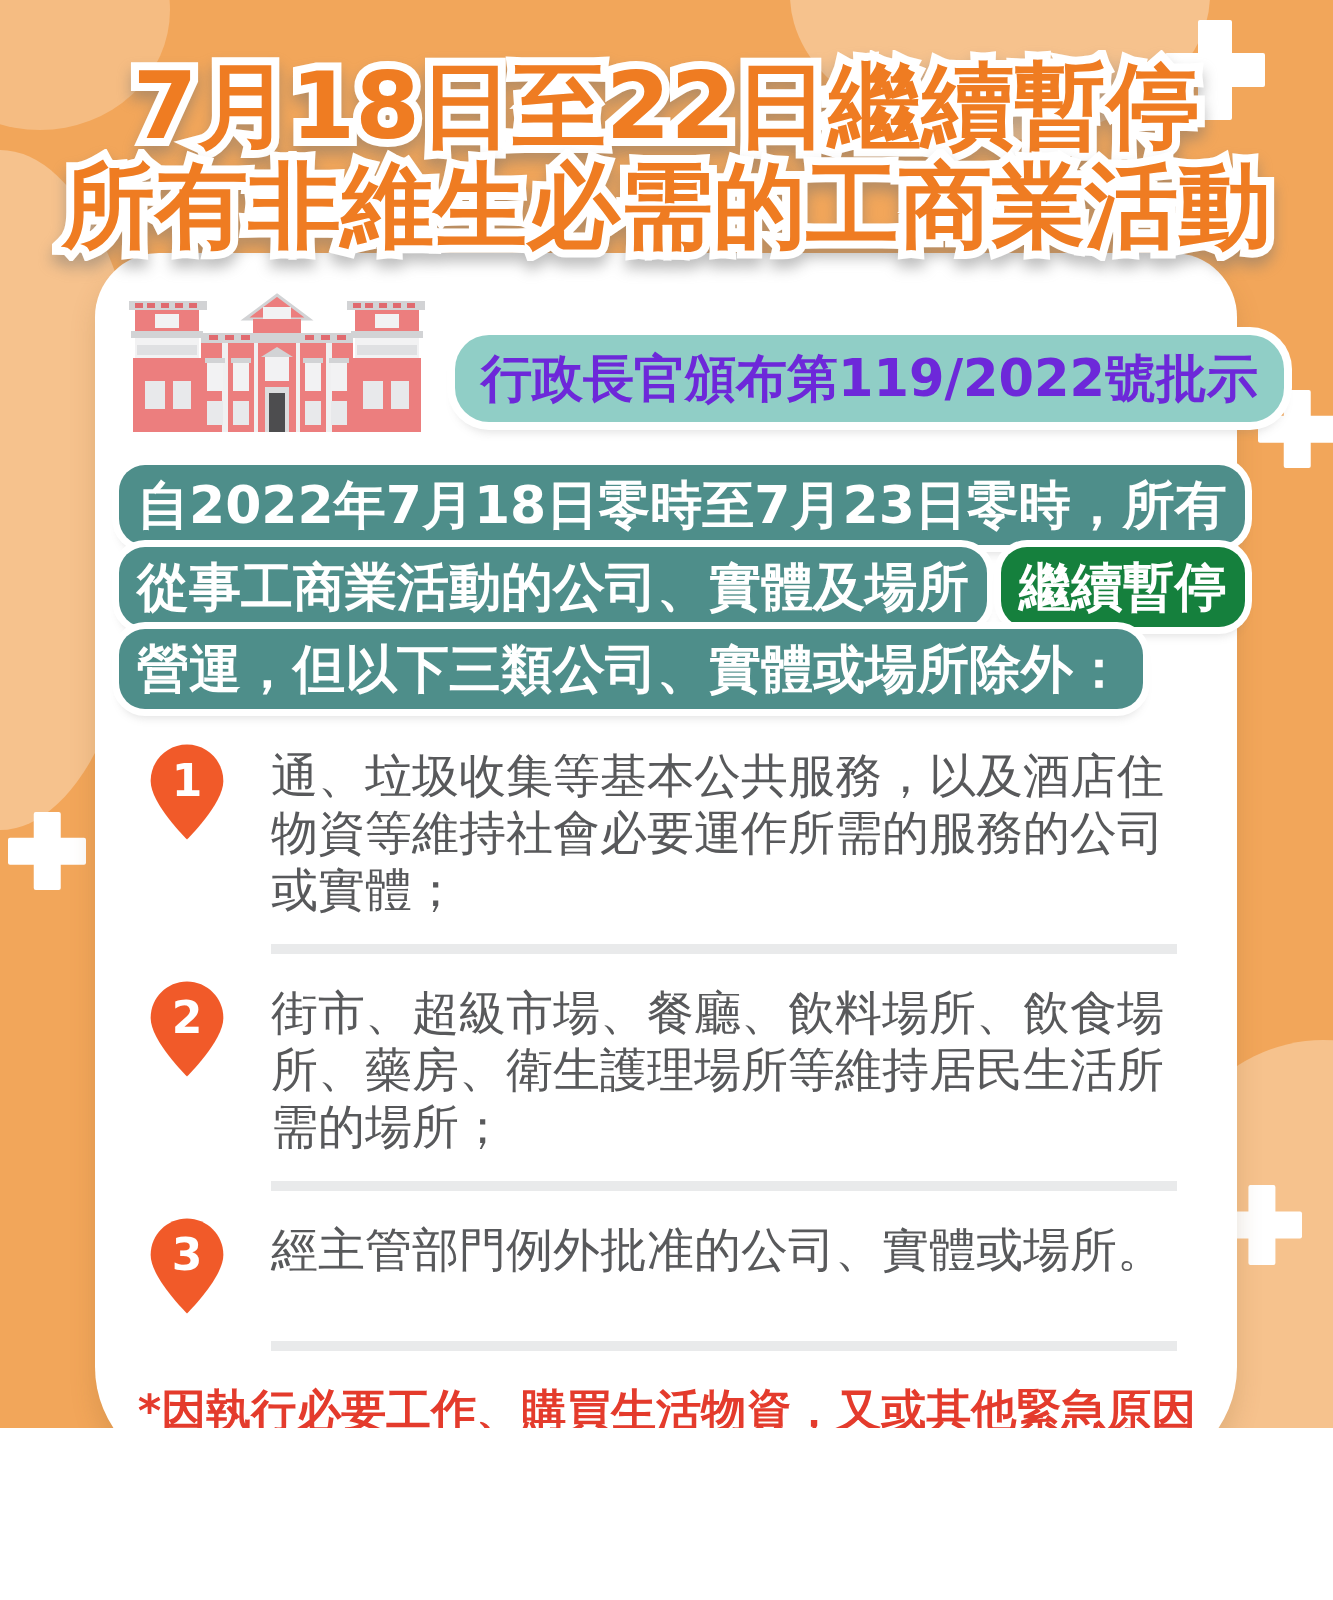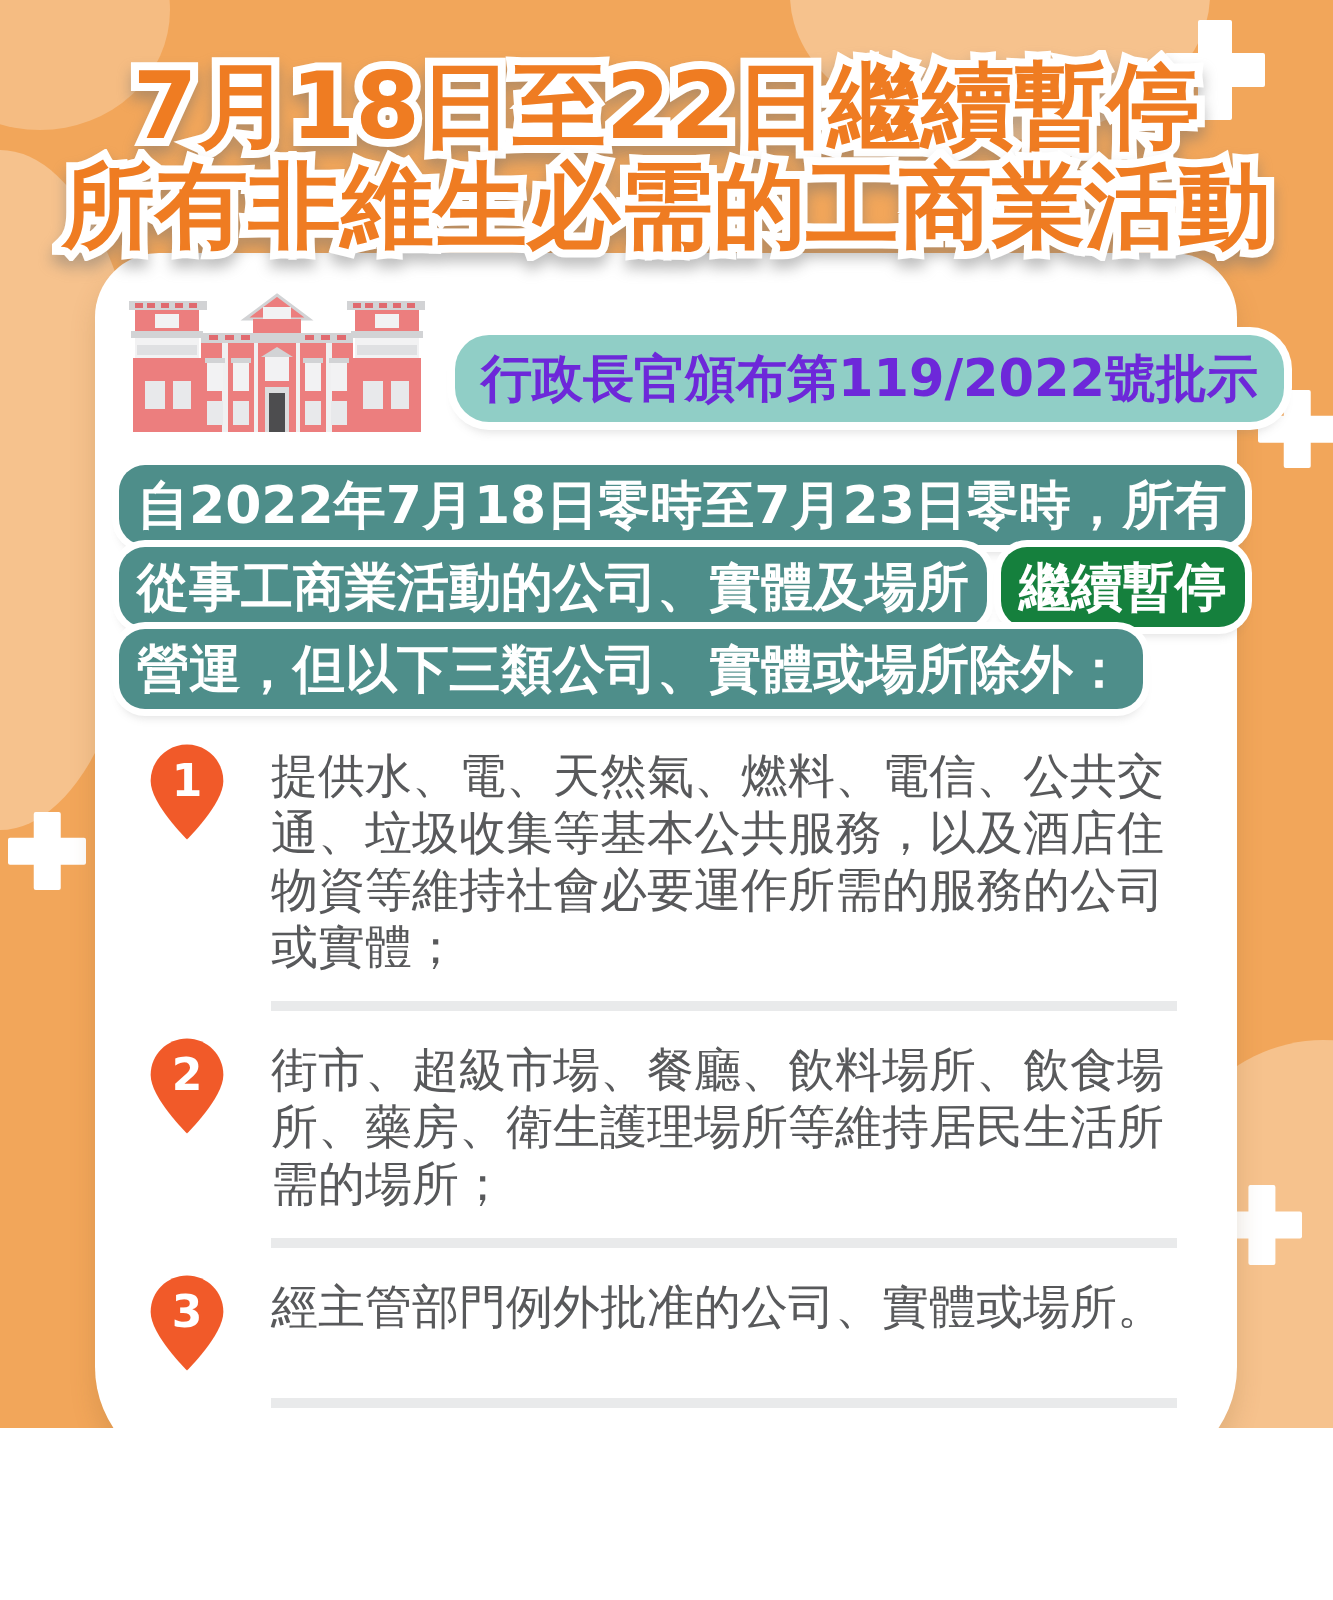--- a/index.html
+++ b/index.html
@@ -246,21 +246,20 @@
       <div class="item">
         <div class="pin-col">
           <div class="pin">
             <svg viewBox="0 0 48 62">
                 <path d="M24 1C11.3 1 1 11.3 1 24c0 14.5 23 37 23 37s23-22.5 23-37C47 11.3 36.7 1 24 1z" fill="#F15A29"></path>
               </svg>
             <span class="num">1</span>
           </div>
         </div>
         <div class="item-text">
-          <div>提供水、電、天然氣、燃料、電信、公共交</div>
           <div>通、垃圾收集等基本公共服務，以及酒店住</div>
           <div>物資等維持社會必要運作所需的服務的公司</div>
           <div>或實體；</div>
         </div>
       </div>
 
       <div class="divider"></div>
 
       <div class="item">
         <div class="pin-col">

